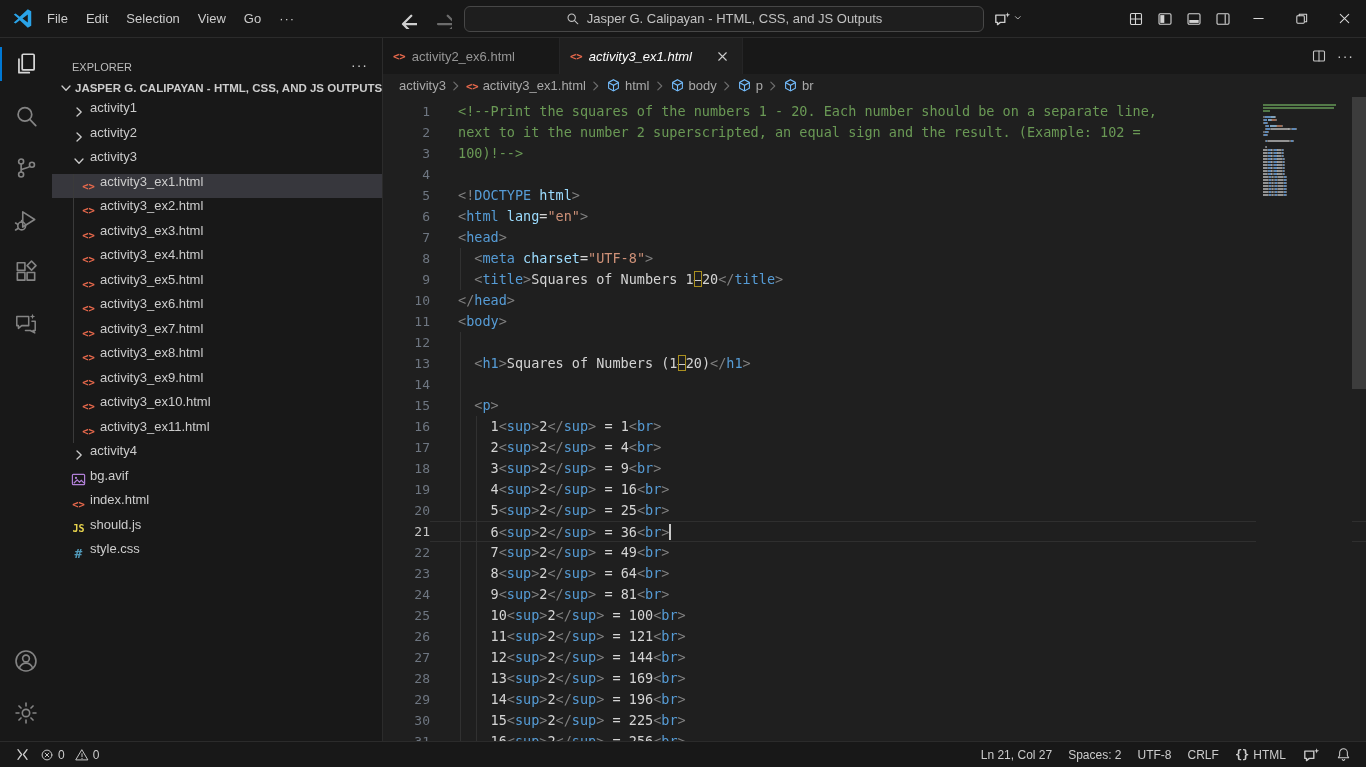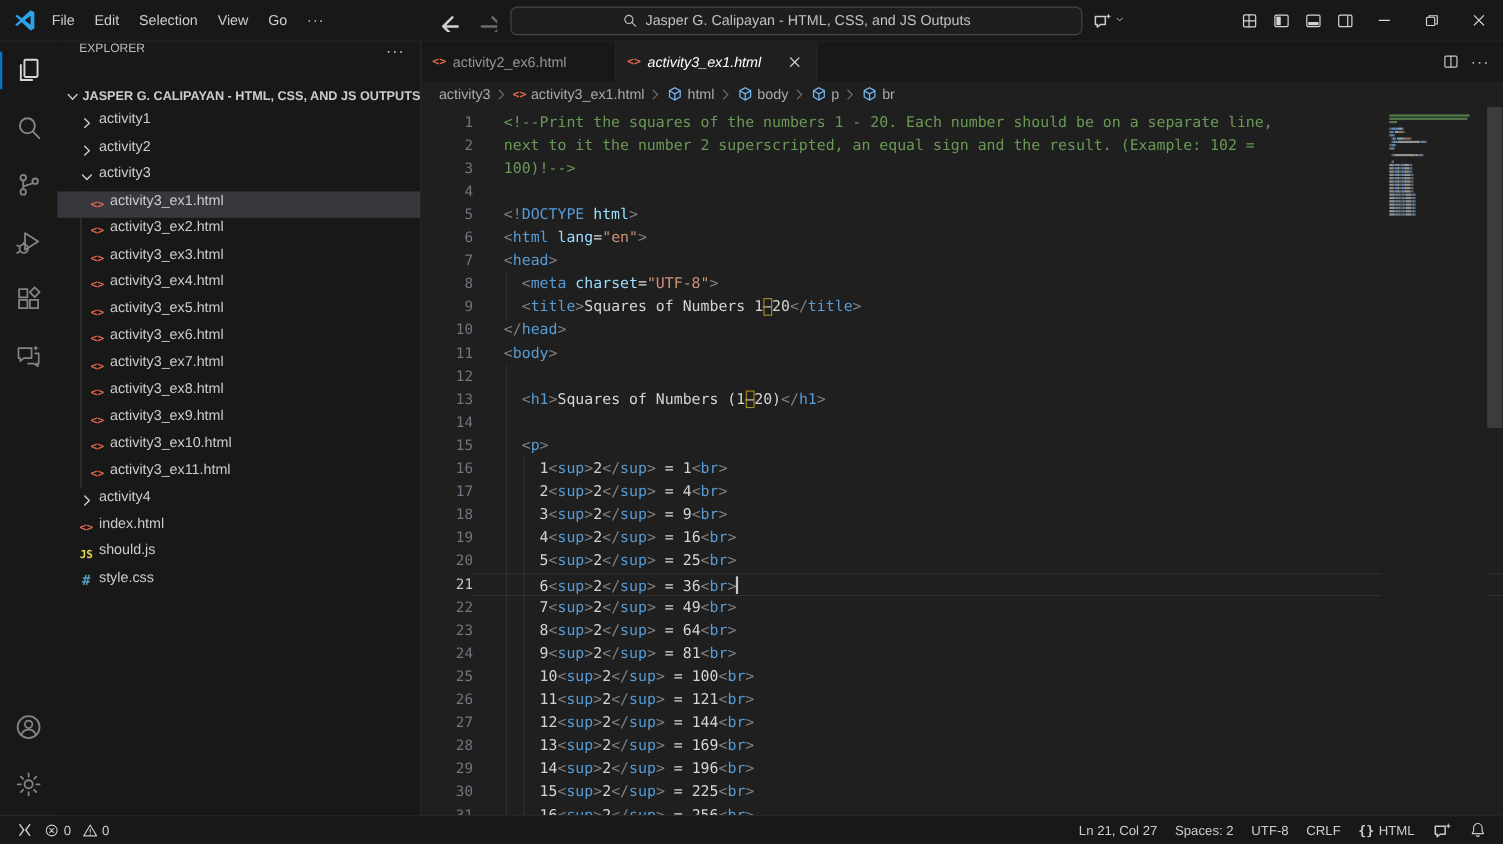--- a/index.html
+++ b/index.html
@@ -26,21 +26,21 @@
   
   .main{flex:1;display:flex;min-height:0}
   .activitybar{width:52px;flex:none;background:#181818;display:flex;flex-direction:column;align-items:center}
   .ab-item{width:52px;height:52px;display:flex;align-items:center;justify-content:center;color:#848484;position:relative}
   .ab-item.active{color:#d7d7d7}
   .ab-item.active::before{content:'';position:absolute;left:0;top:9px;bottom:9px;width:2px;background:#0078d4}
   .ab-bottom{margin-top:auto;display:flex;flex-direction:column;align-items:center;padding-bottom:2px}
 
   
   .sidebar{width:331px;flex:none;background:#181818;border-right:1px solid #2b2b2b;position:relative;overflow:hidden}
-  .sb-title{height:35px;display:flex;align-items:flex-start;padding:0 14px 0 20px;color:#bcbcbc;font-size:11px}
+  .sb-title{height:35px;display:flex;align-items:flex-end;padding:0 14px 0 20px;color:#bcbcbc;font-size:11px}
   .sb-title .more{margin-left:auto;color:#cccccc;font-size:14px;letter-spacing:1px}
   .sb-root{height:24px;margin-top:3px;display:flex;align-items:center;font-weight:700;font-size:11.5px;color:#cccccc;padding-left:4px;white-space:nowrap}
   .rows{position:relative}
   .row{height:24.5px;display:flex;color:#cccccc;font-size:13px;white-space:nowrap}
   .row.sel{background:#37373d}
   .row.d1{padding-left:17px}
   .row.d2{padding-left:27px}
   .twisty{width:19px;display:flex;justify-content:center;color:#cccccc;flex:none}
   .ficon{width:19px;display:flex;justify-content:center;align-items:center;flex:none;font-family:"DejaVu Sans Mono",monospace;font-weight:bold}
   .row .lbl{margin-left:2px}
@@ -344,20 +344,30 @@
           </div>
           <div class="row d1">
             <span class="twisty ic">
               <svg width="16" height="16" viewBox="0 0 16 16" fill="none" stroke="currentColor" stroke-width="1.3" stroke-linecap="round" stroke-linejoin="round">
                 <path d="M6 4l4.2 4L6 12"></path>
               </svg>
             </span>
             <span class="lbl">activity4</span>
           </div>
           <div class="row d1">
+            <span class="ficon ic">
+              <svg width="15" height="15" viewBox="0 0 16 16">
+                <rect x="1.5" y="2.5" width="13" height="11" rx="1" fill="none" stroke="#b180d7" stroke-width="1.3"></rect>
+                <circle cx="5.3" cy="6.3" r="1.2" fill="#b180d7"></circle>
+                <path d="M3 12l3.6-3.6 2.4 2.4 2-2 3 3" stroke="#b180d7" fill="none" stroke-width="1.3"></path>
+              </svg>
+            </span>
+            <span class="lbl">bg.avif</span>
+          </div>
+          <div class="row d1">
             <span class="ficon ic" style="color: rgb(232, 105, 76); font-size: 10.5px; font-weight: bold; font-family: &quot;DejaVu Sans Mono&quot;, monospace;">&lt;&gt;</span>
             <span class="lbl">index.html</span>
           </div>
           <div class="row d1">
             <span class="ficon ic" style="color: rgb(232, 212, 77); font-size: 10px; font-weight: bold; font-family: &quot;DejaVu Sans Mono&quot;, monospace;">JS</span>
             <span class="lbl">should.js</span>
           </div>
           <div class="row d1">
             <span class="ficon ic" style="color: rgb(81, 154, 186); font-size: 13px; font-weight: bold; font-family: &quot;DejaVu Sans Mono&quot;, monospace;">#</span>
             <span class="lbl">style.css</span>

